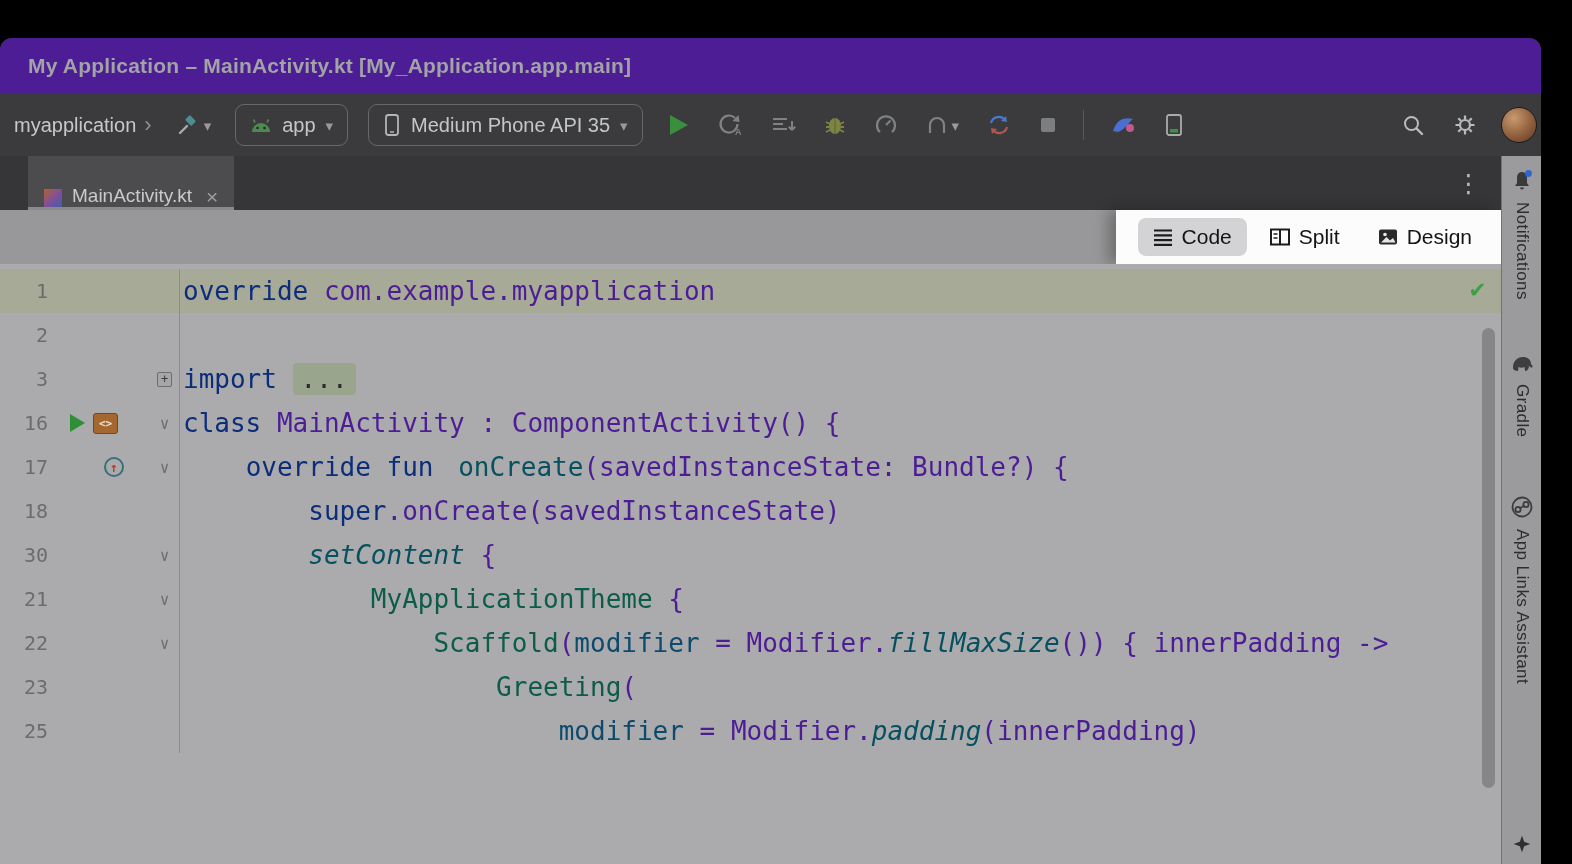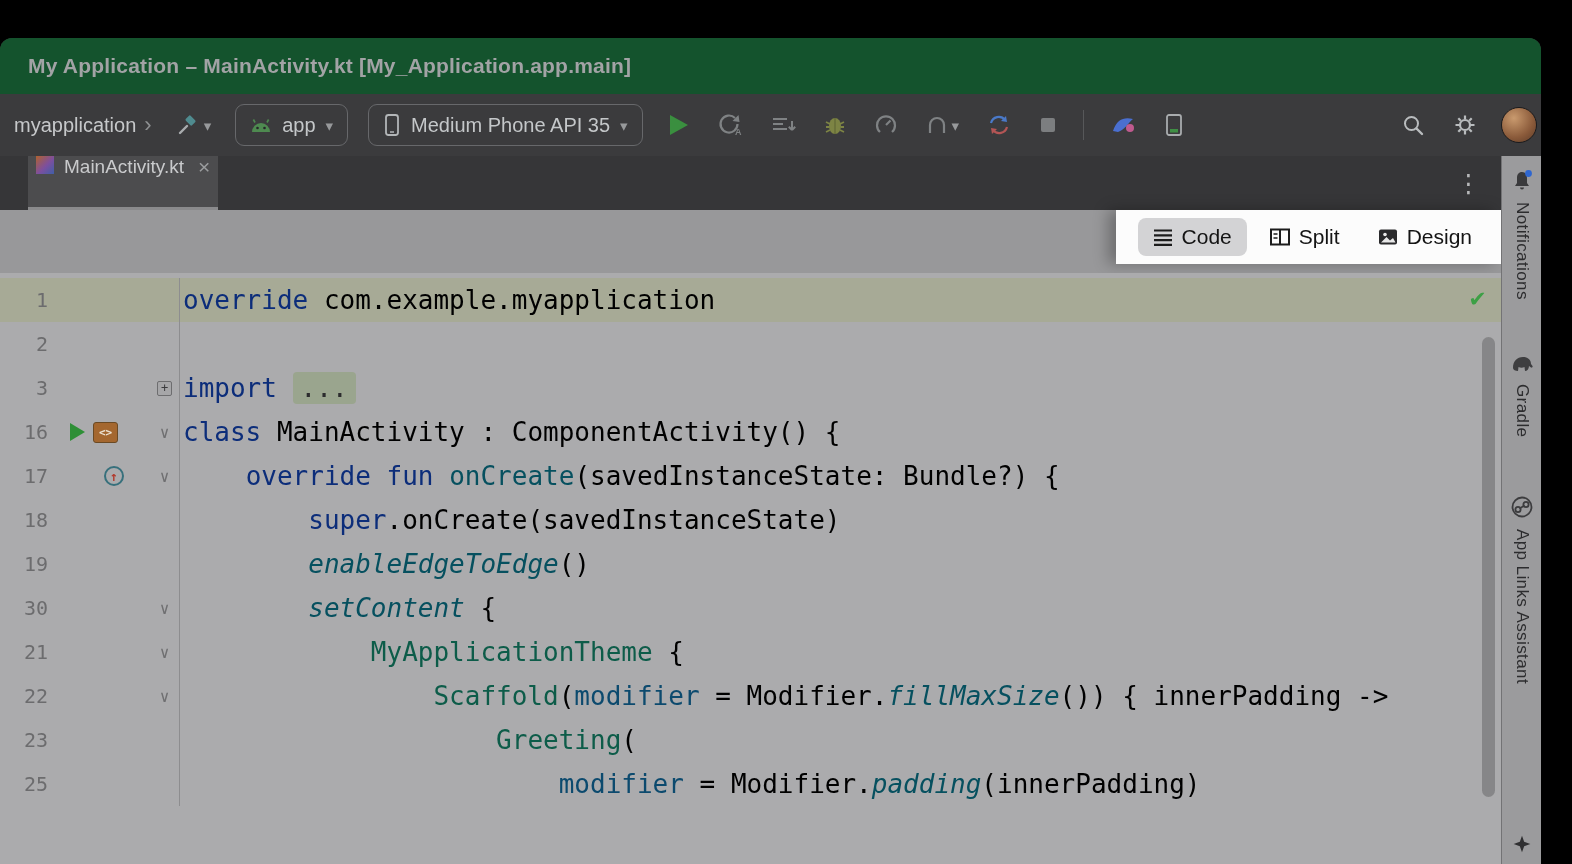--- a/index.html
+++ b/index.html
@@ -3,21 +3,21 @@
 <meta charset="utf-8">
 <style>
   * { margin:0; padding:0; box-sizing:border-box; }
   html,body { width:1572px; height:864px; overflow:hidden; }
   body { background:#000; font-family:"Liberation Sans","DejaVu Sans",sans-serif; position:relative; }
 
   .window { position:absolute; left:0; top:38px; width:1541px; height:826px;
             border-radius:12px 12px 0 0; overflow:hidden; display:flex; flex-direction:column; background:#3b3b3d; }
 
   
-  .titlebar { height:56px; flex:none; background:#14532d; display:flex; align-items:center; padding-left:28px; }
+  .titlebar { height:56px; flex:none; background:#4c1d95; display:flex; align-items:center; padding-left:28px; }
   .title-text { color:#a2a3a5; font-size:21px; font-weight:bold; letter-spacing:.2px; }
 
   
   .toolbar { height:62px; flex:none; background:#3b3b3d; display:flex; align-items:center; gap:20px; padding:0 4px 0 14px; }
   .crumb { display:flex; align-items:center; gap:8px; cursor:default; }
   .crumb-text { color:#c6c8ca; font-size:20px; }
   .crumb-chev { color:#8e9092; font-size:22px; line-height:1; }
   .tbtn { display:flex; align-items:center; gap:4px; padding:4px; border-radius:6px; }
   .tsep { width:1px; height:30px; background:#57585a; margin:0 2px; }
   .tspacer { flex:1; }
@@ -27,30 +27,30 @@
   .avatar { width:36px; height:36px; border-radius:50%; flex:none;
             background:radial-gradient(circle at 35% 30%, #c99a6e, #8a5a3a 60%, #5a3a28);
             border:1px solid #1c1c1e; }
 
   
   .main { flex:1; display:flex; min-height:0; }
   .editor-col { width:1501px; flex:none; display:flex; flex-direction:column; min-height:0; }
 
   
   .tab-row { height:54px; flex:none; background:#363638; display:flex; align-items:stretch; }
-  .tab { margin-left:28px; display:flex; align-items:flex-start; gap:10px; padding:0 8px;
+  .tab { margin-left:28px; display:flex; align-items:flex-end; gap:10px; padding:0 16px;
          background:#4c4c4e; border-bottom:3px solid #8a8a8c; }
   .kt-icon { width:18px; height:18px; flex:none;
              background:linear-gradient(135deg,#b0622e 0%,#7d4f9e 55%,#3f5fa8 100%); }
   .tab-label { color:#c9cacc; font-size:19px; }
   .tab-close { color:#9b9d9f; font-size:21px; margin-left:4px; line-height:1; }
   .tab-overflow { margin-left:auto; margin-right:20px; align-self:center; color:#b7b8ba; font-size:25px; }
 
   
-  .editor-strip { height:63px; flex:none; background:#98989a; display:flex; justify-content:flex-end; }
+  .editor-strip { height:54px; flex:none; background:#98989a; display:flex; justify-content:flex-end; }
   .view-toggle { background:#fcfcfc; height:54px; display:flex; align-items:center; gap:8px;
                  padding:0 14px 0 22px; box-shadow:-8px 0 14px rgba(0,0,0,.28); }
   .vt-btn { display:flex; align-items:center; gap:9px; font-size:21px; color:#141414;
             padding:7px 15px; border-radius:8px; white-space:nowrap; }
   .vt-btn.selected { background:#d3d3d5; }
   .vt-ic { display:flex; align-items:center; }
 
   
   .editor { flex:1; background:#ababad; position:relative; overflow:hidden;
             font-family:"DejaVu Sans Mono","Liberation Mono",monospace; }
@@ -58,22 +58,22 @@
   .code-line { display:flex; align-items:center; height:44px; }
   .code-line.hl { background:#a7aa96; }
   .ln-num { width:58px; flex:none; text-align:right; padding-right:10px;
             color:#6c6c6e; font-size:20px; }
   .ln-icons { width:92px; flex:none; display:flex; align-items:center; padding-left:12px; gap:8px; }
   .ln-fold { width:30px; flex:none; align-self:stretch; display:flex; align-items:center;
              justify-content:center; border-right:1px solid #8d8d8f; }
   .ln-code { white-space:pre; font-size:26px; color:#17171a; padding-left:3px; }
 
   .seg-kw    { color:#0c2d7a; }
-  .seg-pl    { color:#000000; }
-  .seg-fn    { color:#06505f; }
+  .seg-pl    { color:#4c1d95; }
+  .seg-fn    { color:#06505f;margin-left:9px; }
   .seg-it    { color:#06505f; font-style:italic; }
   .seg-comp  { color:#0d5c49; }
   .seg-param { color:#0c4a6e; }
   .seg-str   { color:#0a5220; }
   .seg-foldbox { background:#9aa58e; color:#2c2c2e; border-radius:4px; padding:1px 8px; }
 
   .g-run { width:0; height:0; border-left:15px solid #2e8f36; border-top:9px solid transparent;
            border-bottom:9px solid transparent; display:inline-block; }
   .g-class { display:inline-flex; align-items:center; justify-content:center; width:25px; height:21px;
              background:#a4672f; border:1px solid #6b4a24; border-radius:3px; color:#ece2d2;
@@ -350,26 +350,20 @@
               </span>
               <span class="ln-code"><span class="seg-pl">    </span><span class="seg-kw">override</span><span class="seg-pl"> </span><span class="seg-kw">fun</span><span class="seg-pl"> </span><span class="seg-fn">onCreate</span><span class="seg-pl">(savedInstanceState: Bundle?) {</span></span>
             </div>
             <div class="code-line">
               <span class="ln-num">18</span>
               <span class="ln-icons"></span>
               <span class="ln-fold"></span>
               <span class="ln-code"><span class="seg-pl">        </span><span class="seg-kw">super</span><span class="seg-pl">.onCreate(savedInstanceState)</span></span>
             </div>
             <div class="code-line">
-              <span class="ln-num">19</span>
-              <span class="ln-icons"></span>
-              <span class="ln-fold"></span>
-              <span class="ln-code"><span class="seg-pl">        </span><span class="seg-it">enableEdgeToEdge</span><span class="seg-pl">()</span></span>
-            </div>
-            <div class="code-line">
               <span class="ln-num">30</span>
               <span class="ln-icons"></span>
               <span class="ln-fold">
                 <span class="fold-down">∨</span>
               </span>
               <span class="ln-code"><span class="seg-pl">        </span><span class="seg-it">setContent</span><span class="seg-pl"> {</span></span>
             </div>
             <div class="code-line">
               <span class="ln-num">21</span>
               <span class="ln-icons"></span>

